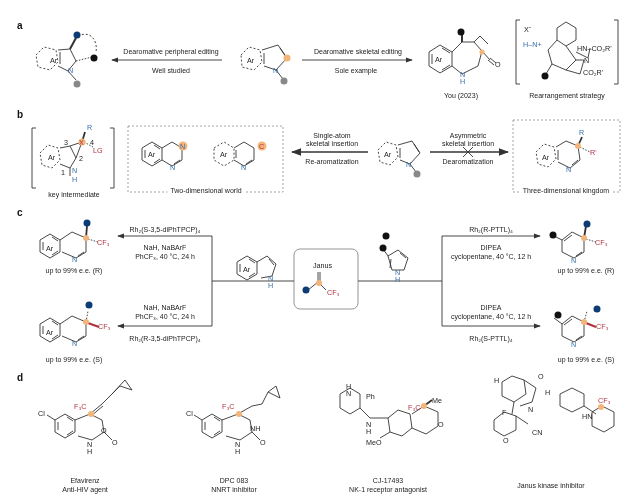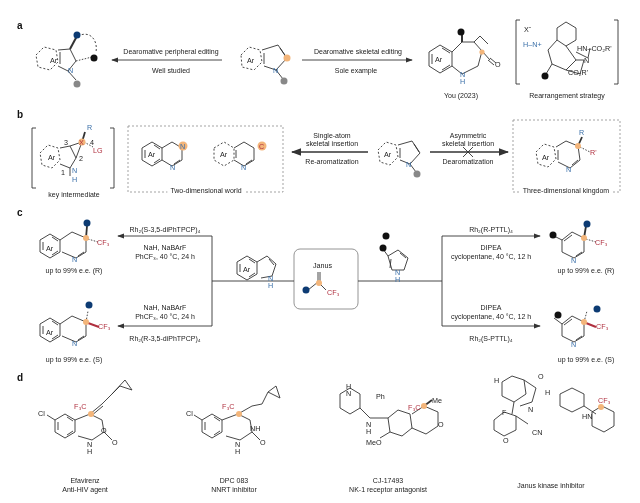--- a/index.html
+++ b/index.html
@@ -258,21 +258,21 @@
 <div class="cond" style="left:356px;top:66px">Sole example</div>
 <div class="lbl" style="left:435px;top:55px">Ar</div>
 <div class="lbl" style="left:460px;top:70px;color:#3a6fa8">N</div>
 <div class="lbl" style="left:460px;top:77px;color:#3a6fa8">H</div>
 <div class="lbl" style="left:495px;top:60px">O</div>
 <div class="cond" style="left:461px;top:91px">You (2023)</div>
 <div class="lbl" style="left:524px;top:25px">X⁻</div>
 <div class="lbl" style="left:523px;top:40px;color:#3a6fa8">H–N+</div>
 <div class="lbl" style="left:577px;top:44px">HN–CO₂R'</div>
 <div class="lbl" style="left:584px;top:56px">N</div>
-<div class="lbl" style="left:568px;top:68px">CO₂R'</div>
+<div class="lbl" style="left:583px;top:68px">CO₂R'</div>
 <div class="cond" style="left:567px;top:91px">Rearrangement strategy</div>
 
 <div class="lbl" style="left:87px;top:123px;color:#3a6fa8">R</div>
 <div class="lbl" style="left:79px;top:138px;color:#b0303f">X</div>
 <div class="lbl" style="left:93px;top:146px;color:#b0303f">LG</div>
 <div class="lbl" style="left:64px;top:138px">3</div>
 <div class="lbl" style="left:90px;top:138px">4</div>
 <div class="lbl" style="left:79px;top:154px">2</div>
 <div class="lbl" style="left:61px;top:168px">1</div>
 <div class="lbl" style="left:48px;top:153px">Ar</div>
@@ -352,21 +352,21 @@
 <div class="lbl" style="left:186px;top:409px">Cl</div>
 <div class="lbl" style="left:250px;top:424px">NH</div>
 <div class="lbl" style="left:260px;top:438px">O</div>
 <div class="lbl" style="left:235px;top:440px">N</div>
 <div class="lbl" style="left:235px;top:447px">H</div>
 <div class="cond" style="left:234px;top:476px">DPC 083</div>
 <div class="cond" style="left:234px;top:485px">NNRT inhibitor</div>
 
 <div class="lbl" style="left:346px;top:382px">H</div>
 <div class="lbl" style="left:346px;top:389px">N</div>
-<div class="lbl" style="left:376px;top:392px">Ph</div>
+<div class="lbl" style="left:366px;top:392px">Ph</div>
 <div class="lbl" style="left:366px;top:420px">N</div>
 <div class="lbl" style="left:366px;top:427px">H</div>
 <div class="lbl" style="left:408px;top:403px;color:#b0303f">F₃C</div>
 <div class="lbl" style="left:432px;top:396px">Me</div>
 <div class="lbl" style="left:438px;top:420px">O</div>
 <div class="lbl" style="left:366px;top:438px">MeO</div>
 <div class="cond" style="left:388px;top:476px">CJ-17493</div>
 <div class="cond" style="left:388px;top:485px">NK-1 receptor antagonist</div>
 
 <div class="lbl" style="left:494px;top:376px">H</div>

